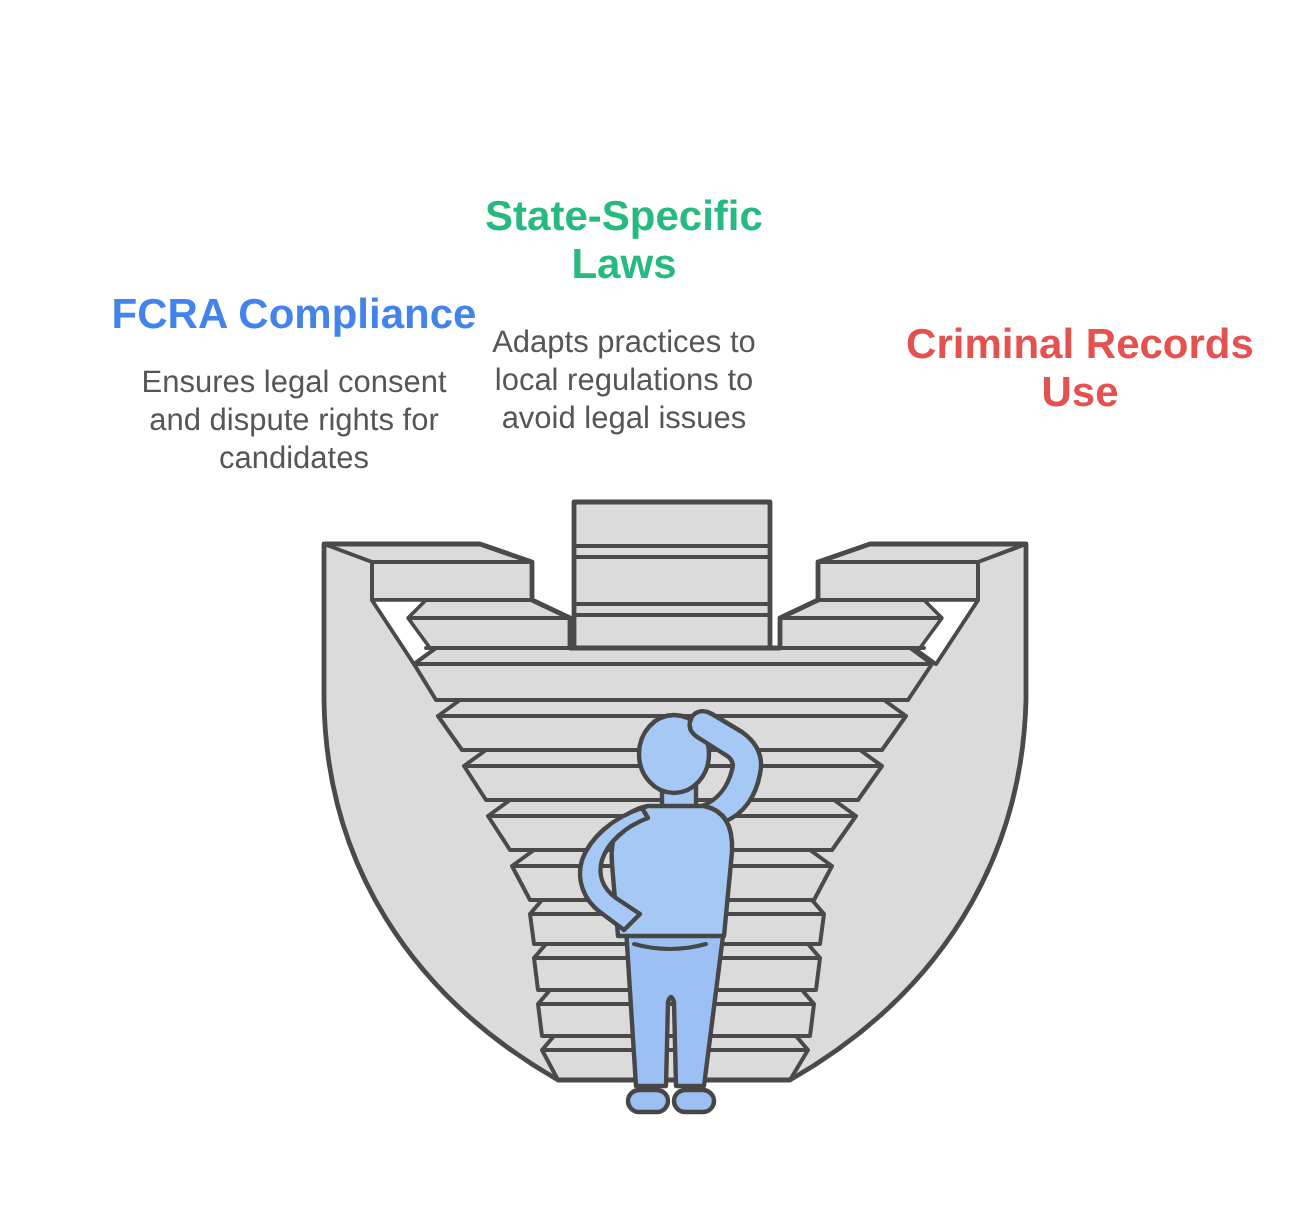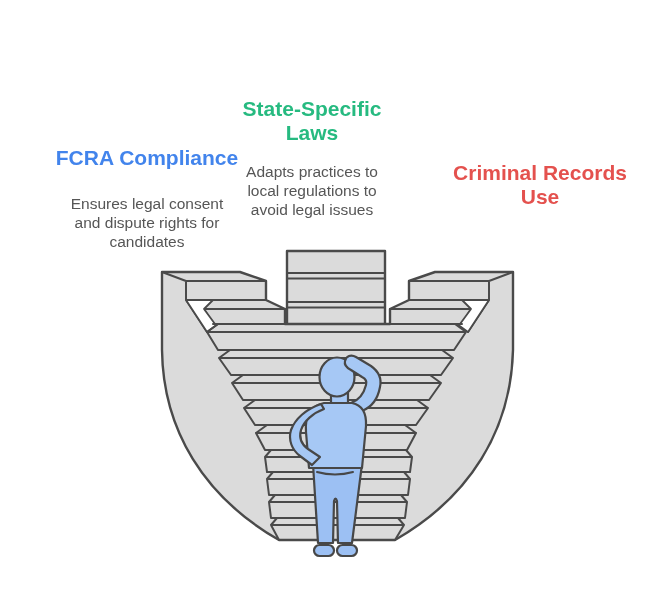--- a/index.html
+++ b/index.html
@@ -8,21 +8,21 @@
     font-family:"Liberation Sans", sans-serif;
   }
   .col{position:absolute;text-align:center;}
   .col .title{
     font-size:21px;font-weight:bold;line-height:24px;white-space:pre-line;margin:0;
   }
   .col .desc{
     font-size:15.5px;color:#565656;line-height:19px;white-space:pre-line;margin:0;
   }
   #col-1{left:52px;top:146px;width:190px;}
-  #col-1 .desc{margin-top:24px;}
+  #col-1 .desc{margin-top:12px;}
   #col-2{left:227px;top:97px;width:170px;}
   #col-2 .desc{margin-top:17px;}
   #col-3{left:445px;top:132px;width:190px;margin-top:29px;}
   #col-3 .desc{margin-top:14px;}
   svg{position:absolute;left:0;top:0;}
   .stair-fill{fill:var(--stairs-fill,#dbdbdb);stroke:var(--line,#4a4a4a);stroke-width:2.4;stroke-linejoin:round;}
   .detail{fill:none;stroke:var(--line,#4a4a4a);stroke-width:2;stroke-linejoin:round;stroke-linecap:round;}
   .wedge{fill:#ffffff;stroke:var(--line,#4a4a4a);stroke-width:1.8;stroke-linejoin:round;}
   .skinfill{fill:var(--person-fill,#a6c8f5);stroke:var(--person-line,#474747);stroke-width:2.2;stroke-linejoin:round;stroke-linecap:round;}
   .pantsfill{fill:var(--pants-fill,#9cc0f3);stroke:var(--person-line,#474747);stroke-width:2.2;stroke-linejoin:round;}

